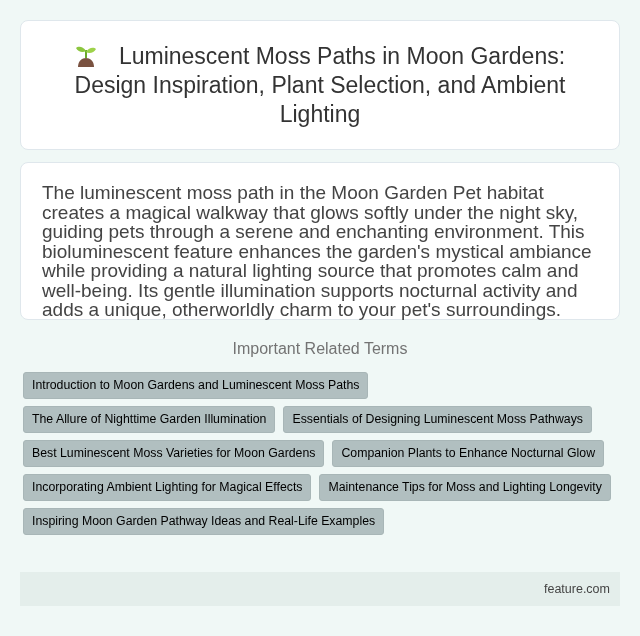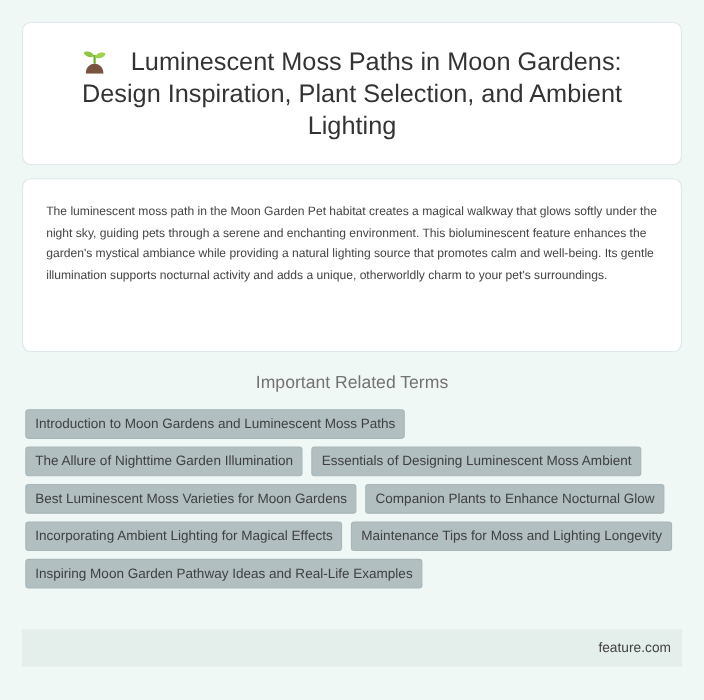--- a/index.html
+++ b/index.html
@@ -42,21 +42,21 @@
       height: 24px;
       vertical-align: -3px;
       margin-right: 22px;
     }
     .summary-card {
       margin-top: 12px;
       height: 158px;
       padding: 20px 21px;
     }
     .summary-card p {
-      font-size: 11px;
+      font-size: 19px;
       line-height: 19.5px;
       color: #444;
     }
     .related {
       margin-top: 19px;
       text-align: center;
     }
     .related h2 {
       font-weight: normal;
       font-size: 16px;
@@ -67,21 +67,21 @@
     .tags {
       display: flex;
       flex-wrap: wrap;
       gap: 7px 8px;
       padding: 0 3px;
       text-align: left;
     }
     .tag {
       display: inline-block;
       background: #b1bfc0;
-      color: #404040;
+      color: #000000;
       font-size: 12.3px;
       line-height: 15px;
       padding: 5px 8px;
       border-radius: 3px;
       border: 1px solid #a8b6b7;
       white-space: nowrap;
       cursor: pointer;
     }
     .footer {
       position: absolute;
@@ -119,21 +119,21 @@
 
   <div class="card summary-card">
     <p>The luminescent moss path in the Moon Garden Pet habitat creates a magical walkway that glows softly under the night sky, guiding pets through a serene and enchanting environment. This bioluminescent feature enhances the garden's mystical ambiance while providing a natural lighting source that promotes calm and well-being. Its gentle illumination supports nocturnal activity and adds a unique, otherworldly charm to your pet's surroundings.</p>
   </div>
 
   <div class="related">
     <h2>Important Related Terms</h2>
     <div class="tags">
       <a class="tag">Introduction to Moon Gardens and Luminescent Moss Paths</a>
       <a class="tag">The Allure of Nighttime Garden Illumination</a>
-      <a class="tag">Essentials of Designing Luminescent Moss Ambient</a>
+      <a class="tag">Essentials of Designing Luminescent Moss Pathways</a>
       <a class="tag">Best Luminescent Moss Varieties for Moon Gardens</a>
       <a class="tag">Companion Plants to Enhance Nocturnal Glow</a>
       <a class="tag">Incorporating Ambient Lighting for Magical Effects</a>
       <a class="tag">Maintenance Tips for Moss and Lighting Longevity</a>
       <a class="tag">Inspiring Moon Garden Pathway Ideas and Real-Life Examples</a>
     </div>
   </div>
 
   <div class="footer">
     <a>feature.com</a>

